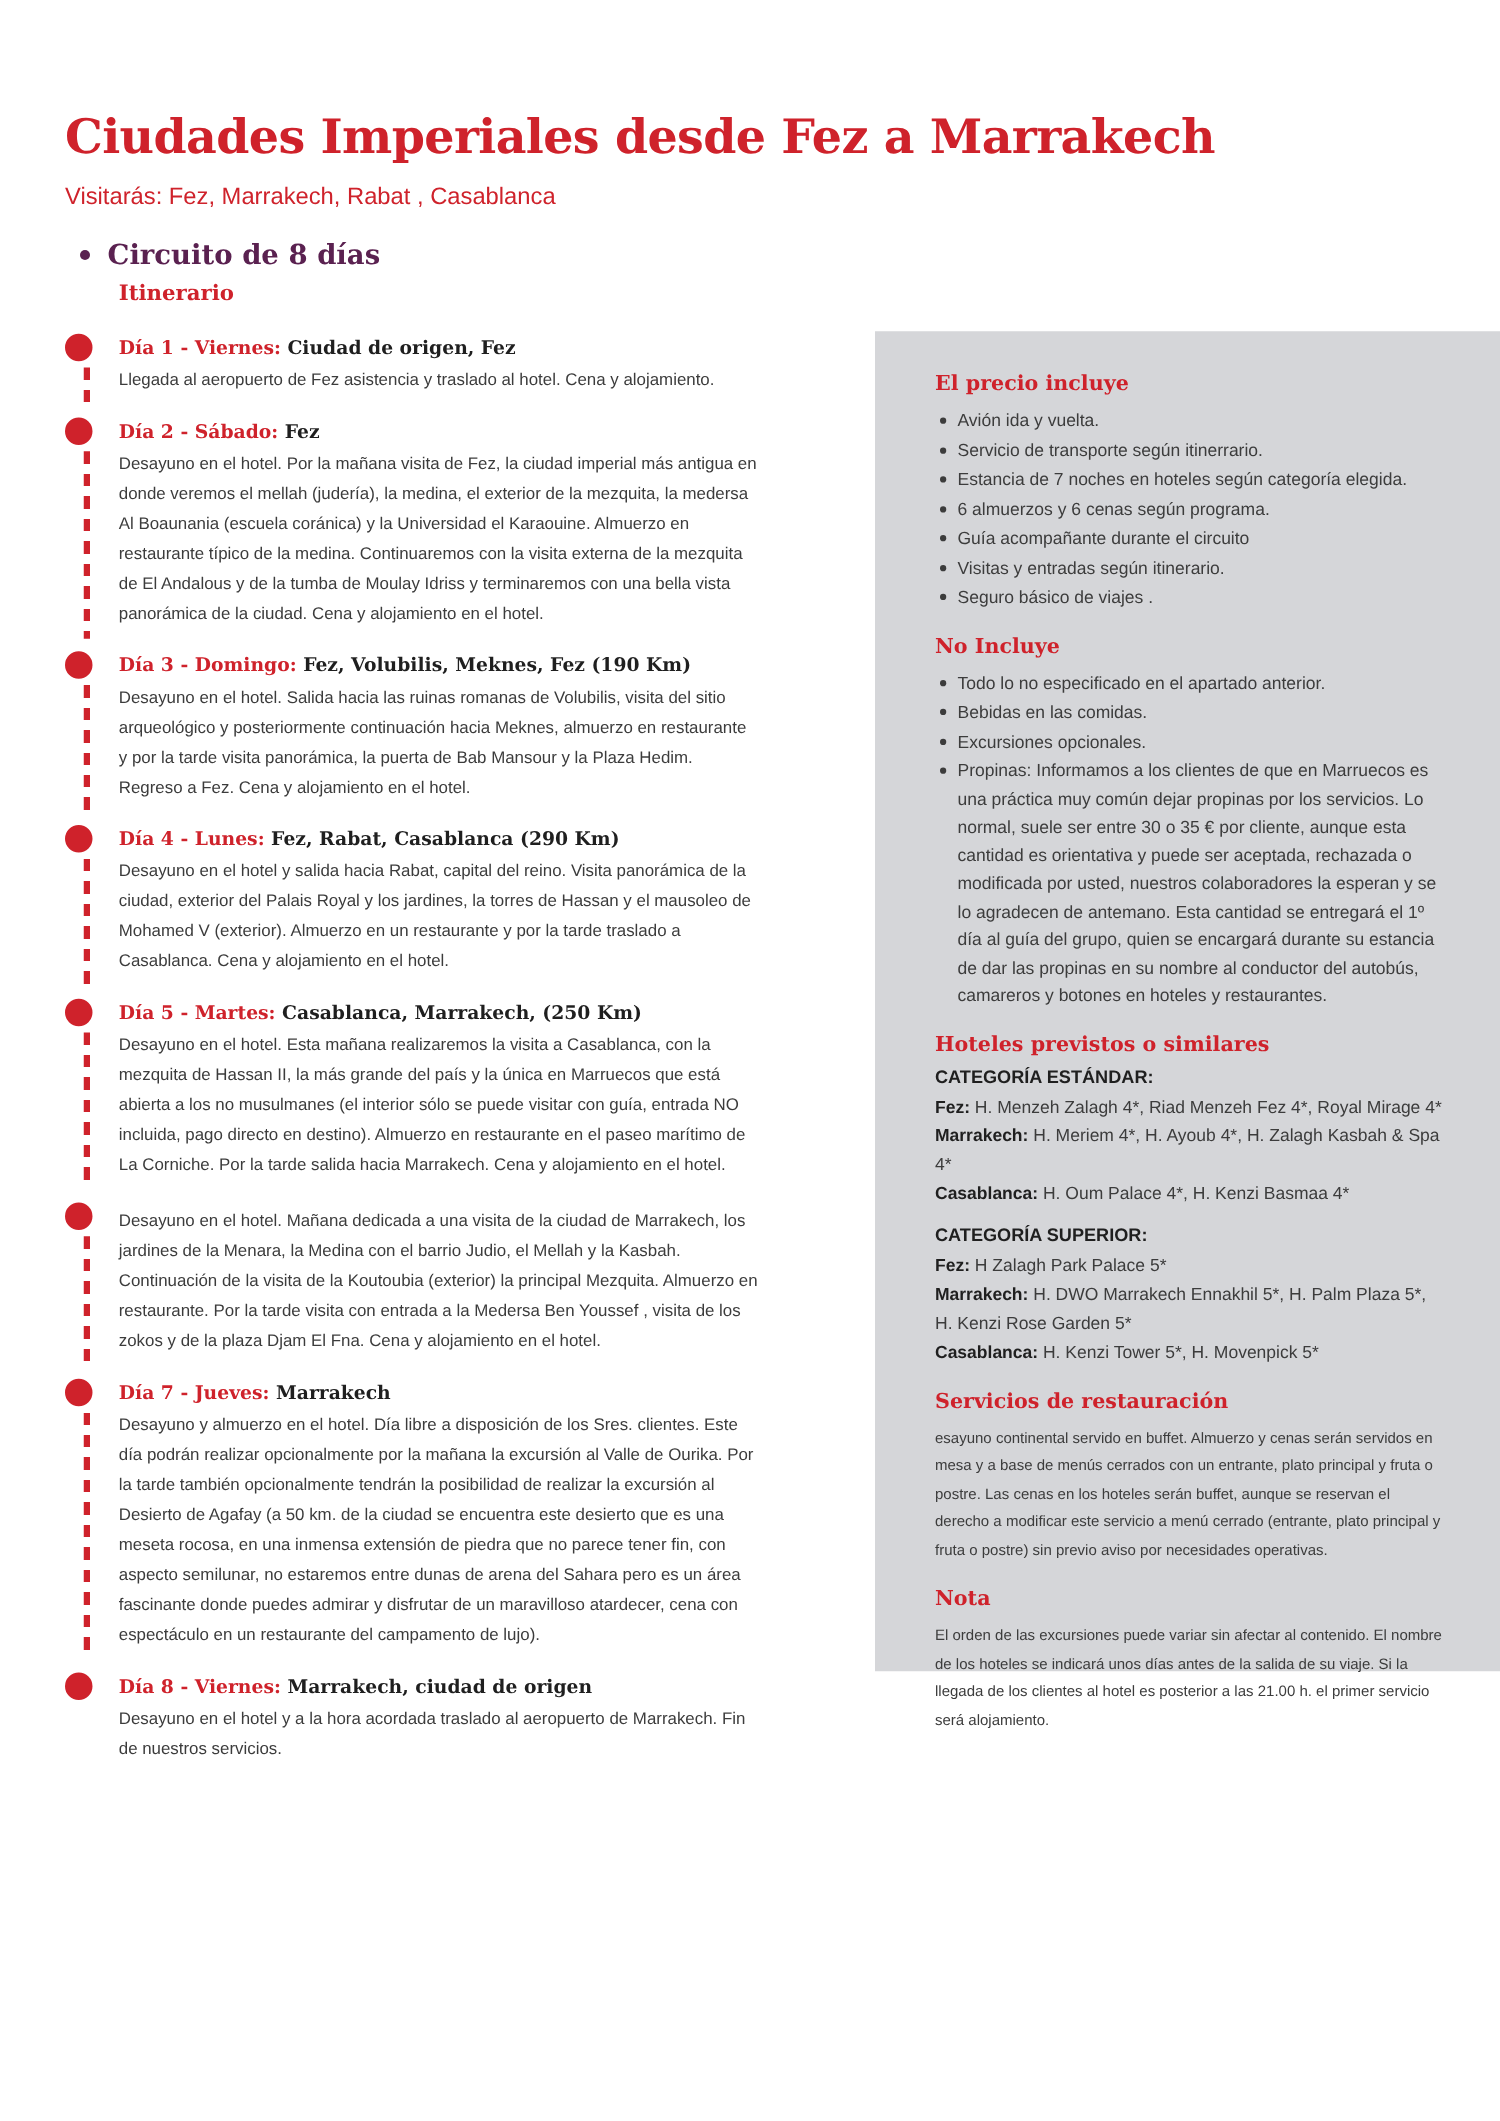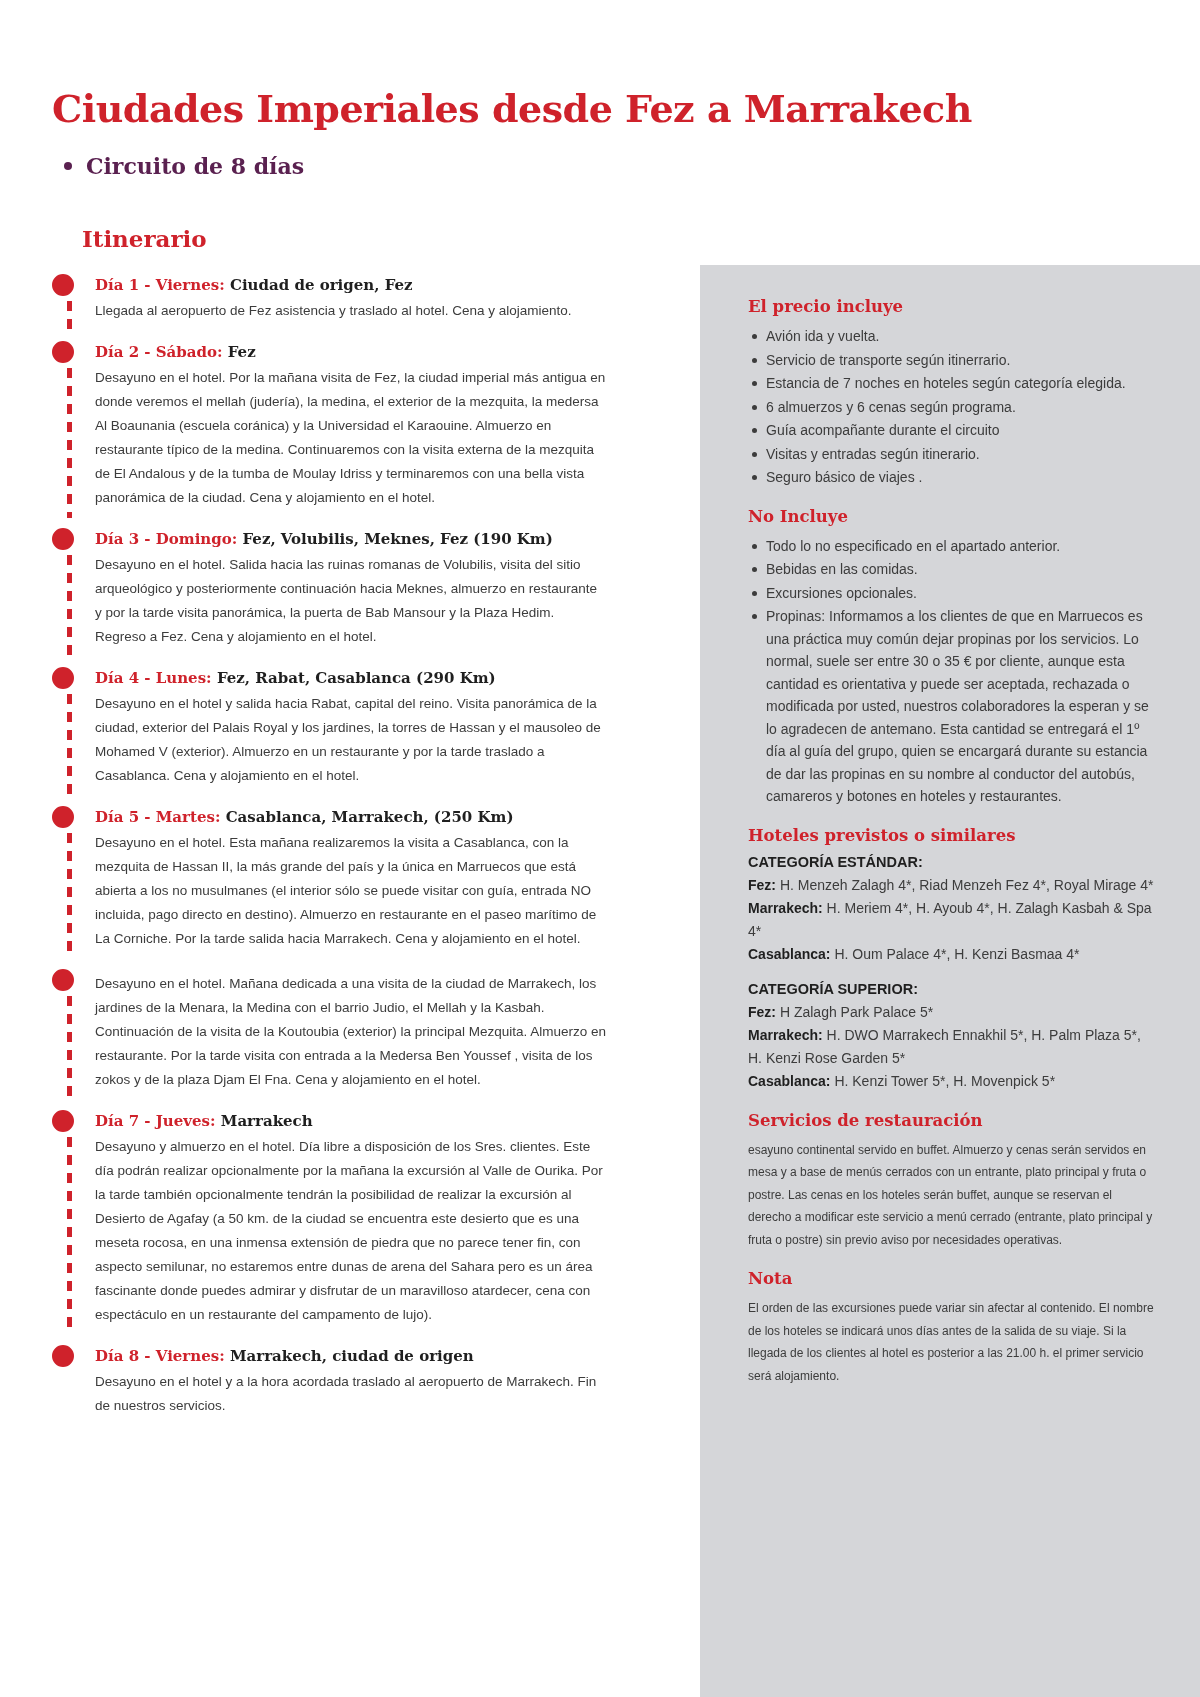--- a/index.html
+++ b/index.html
@@ -17,35 +17,35 @@
   
   .header{padding:44px 52px 0 52px;}
   .page-title{font-family:"DejaVu Serif",serif;font-weight:bold;font-size:38px;line-height:1.15;color:var(--red);letter-spacing:-0.5px;margin-top:43px;}
   .page-subtitle{margin-top:16px;font-size:19px;color:var(--red);}
   .duration{display:flex;align-items:center;margin-top:22px;}
   .duration .dot{width:8px;height:8px;border-radius:50%;background:var(--plum);margin:0 14px 0 12px;flex:0 0 auto;}
   .duration .duration-text{font-family:"DejaVu Serif",serif;font-weight:bold;font-size:22px;color:var(--plum);}
 
   
   .itinerary{position:absolute;left:52px;top:225px;width:610px;}
-  .itinerary-heading{font-family:"DejaVu Serif",serif;font-weight:bold;font-size:23px;color:var(--red);margin-left:30px;margin-bottom:22px;}
+  .itinerary-heading{font-family:"DejaVu Serif",serif;font-weight:bold;font-size:17px;color:var(--red);margin-left:43px;margin-bottom:22px;}
 
   .day{display:flex;margin-bottom:6px;}
   .timeline{width:43px;flex:0 0 43px;display:flex;flex-direction:column;align-items:flex-start;}
   .ring{width:13px;height:13px;border:11px solid var(--red);border-radius:50%;background:#fff;margin-top:0px;}
   .dash{flex:1 1 auto;width:5px;margin:5px 0 4px 15px;background:repeating-linear-gradient(to bottom,var(--red) 0 10px,transparent 10px 18px);min-height:0;}
   .day:last-child .dash{display:none;}
   .day-content{flex:1 1 auto;padding-bottom:12px;}
   .day-heading{font-family:"DejaVu Serif",serif;font-size:15px;line-height:22px;font-weight:bold;}
   .day-label{color:var(--red);}
   .day-title{color:var(--dark);}
   .day-body{margin-top:3px;font-size:13.5px;line-height:24px;color:var(--text);width:512px;}
 
   
-  .sidebar-panel{position:absolute;left:700px;top:265px;width:500px;height:1432px;background:var(--panel);}
+  .sidebar-panel{position:absolute;left:700px;top:265px;width:500px;height:1072px;background:var(--panel);}
   .sidebar-inner{padding:32px 42px 40px 48px;}
   .sb-heading{font-family:"DejaVu Serif",serif;font-weight:bold;font-size:16.5px;color:var(--red);margin-bottom:9px;}
   .sb-section{margin-bottom:18px;}
   ul.bullets{list-style:none;}
   ul.bullets li{position:relative;padding-left:18px;font-size:14px;line-height:22.5px;color:var(--text);margin-bottom:1px;}
   ul.bullets li::before{content:"";position:absolute;left:4px;top:9px;width:5px;height:5px;border-radius:50%;background:var(--text);}
   .cat-title{font-size:14.5px;font-weight:bold;color:var(--dark);margin-top:12px;line-height:23px;}
   .hotel-line{font-size:14px;line-height:23px;color:var(--text);}
   .hotel-line strong{color:var(--dark);}
   .sb-body{font-size:12px;line-height:22.5px;color:var(--text);}
@@ -101,20 +101,21 @@
       <section class="sb-section">
         <h3 class="sb-heading">Nota</h3>
         <p class="sb-body">El orden de las excursiones puede variar sin afectar al contenido. El nombre de los hoteles se indicará unos días antes de la salida de su viaje.  Si la llegada de los clientes al hotel es posterior a las 21.00 h. el primer servicio será alojamiento.</p>
       </section>
 
     </div>
   </aside>
 
   <header class="header">
     <h1 class="page-title">Ciudades Imperiales desde Fez a Marrakech</h1>
+    <p class="page-subtitle">Visitarás: Fez, Marrakech, Rabat , Casablanca</p>
     <div class="duration">
       <span class="dot"></span>
       <span class="duration-text">Circuito de 8 días</span>
     </div>
   </header>
 
   <section class="itinerary">
     <h2 class="itinerary-heading">Itinerario</h2>
 
     <div class="day">

